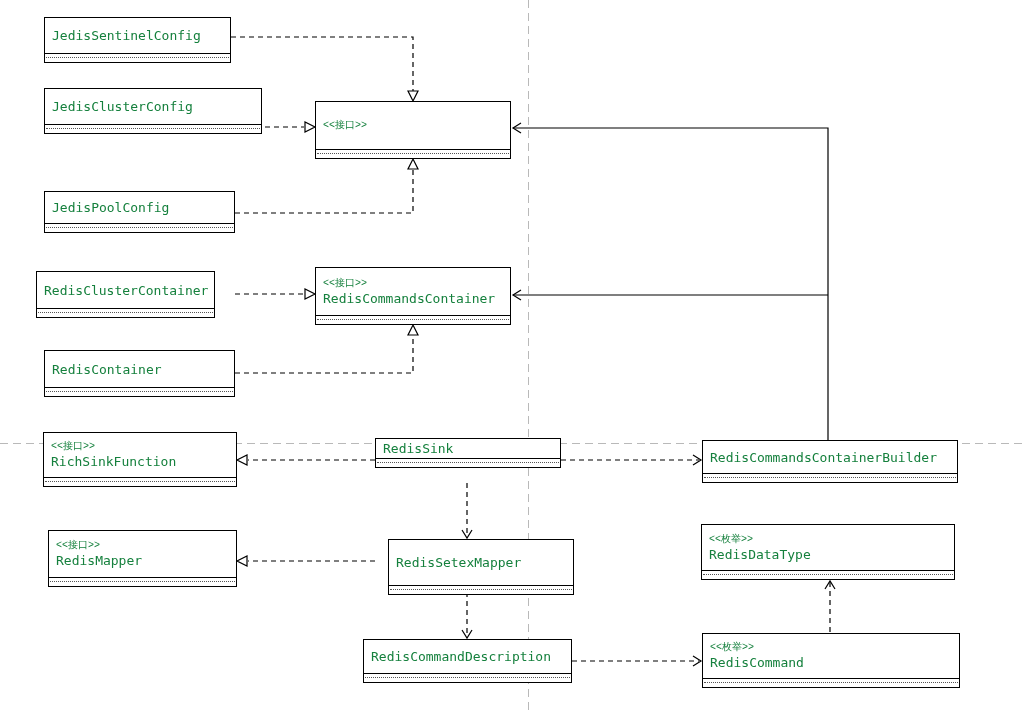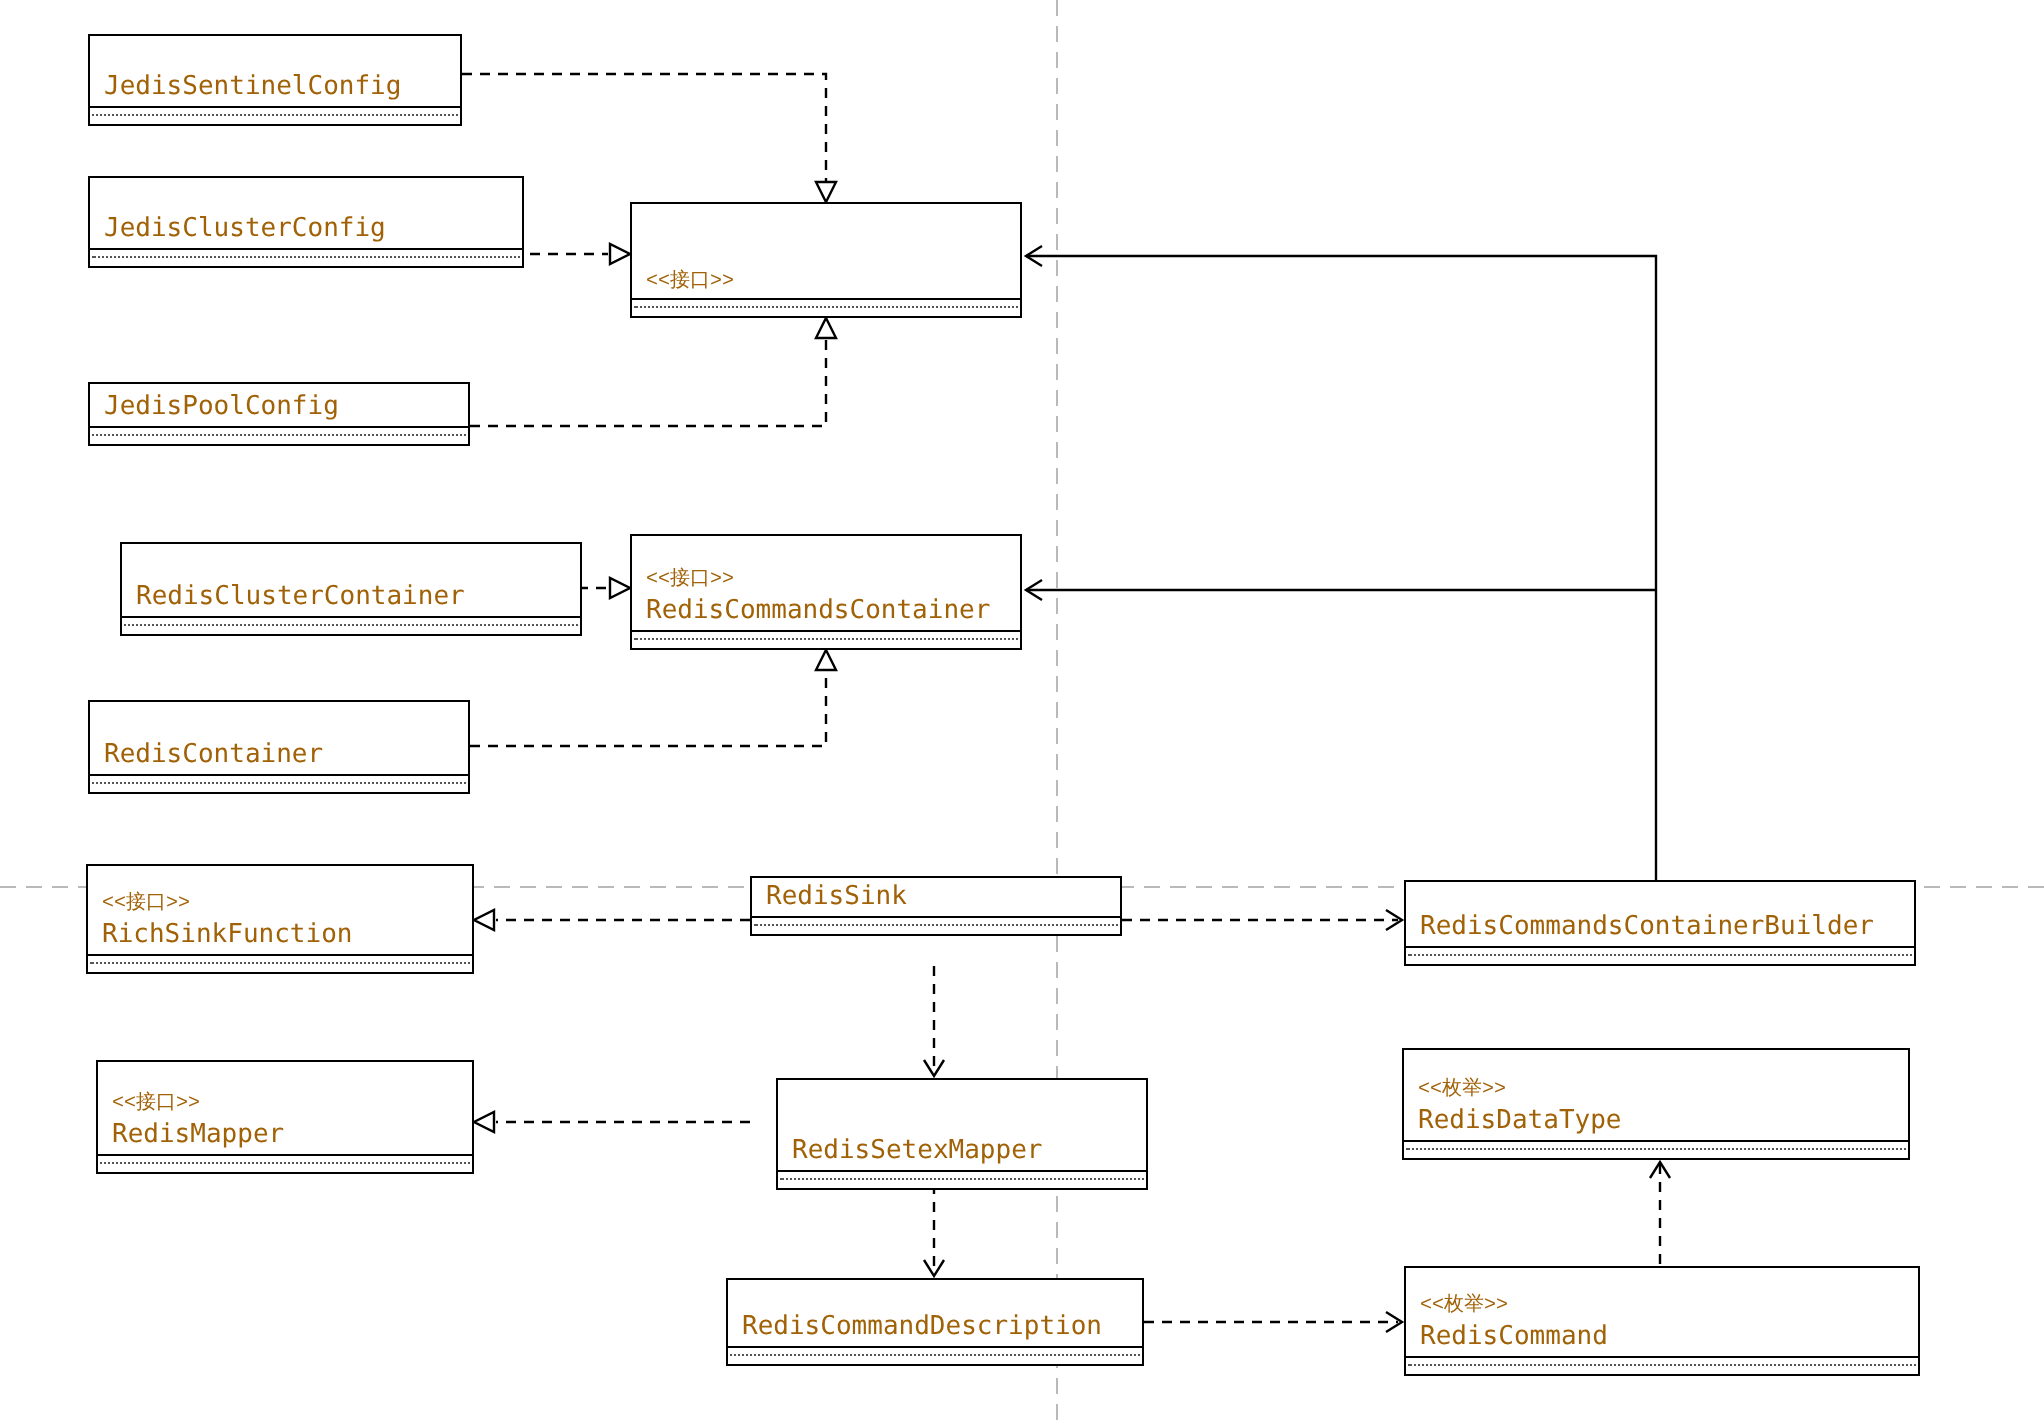--- a/index.html
+++ b/index.html
@@ -1,22 +1,22 @@
 <!DOCTYPE html>
 <html><head>
 <meta charset="utf-8">
 <style>
   html,body{margin:0;padding:0;background:#fff;}
   #stage{position:relative;width:1022px;height:713px;background:#ffffff;overflow:hidden;
          font-family:"DejaVu Sans Mono","Liberation Mono",monospace;}
   #wires{position:absolute;left:0;top:0;z-index:0;}
   .cls{position:absolute;background:#fff;border:1.5px solid #000;box-sizing:border-box;
        display:flex;flex-direction:column;z-index:2;}
-  .cls .title{flex:1;display:flex;flex-direction:column;justify-content:flex-end;
-       padding:1px 7px;border-bottom:1.2px solid #000;color:#a16207;white-space:nowrap;overflow:hidden;}
+  .cls .title{flex:1;display:flex;flex-direction:column;justify-content:center;
+       padding:1px 7px;border-bottom:1.2px solid #000;color:#15803d;white-space:nowrap;overflow:hidden;}
   .cls .stereo{font-size:10px;line-height:13px;letter-spacing:0;font-family:Liberation Mono, monospace;}
   .cls .name{font-size:13px;line-height:17px;}
   .cls .footer{height:8px;position:relative;background:#fff;}
   .cls .footer::after{content:"";position:absolute;left:1px;right:1px;top:3px;
        border-top:1px dotted #555;}
 </style>
 </head>
 <body>
 
 <div id="stage">
@@ -75,28 +75,28 @@
     <div class="footer"></div>
   </div>
 
   <div class="cls" style="left:44px;top:88px;width:218px;height:46px">
     <div class="title">
       <span class="name">JedisClusterConfig</span>
     </div>
     <div class="footer"></div>
   </div>
 
-  <div class="cls" style="left:44px;top:191px;width:191px;height:32px">
+  <div class="cls" style="left:44px;top:191px;width:191px;height:42px">
     <div class="title">
       <span class="name">JedisPoolConfig</span>
     </div>
     <div class="footer"></div>
   </div>
 
-  <div class="cls" style="left:60px;top:271px;width:231px;height:47px">
+  <div class="cls" style="left:36px;top:271px;width:179px;height:47px">
     <div class="title">
       <span class="name">RedisClusterContainer</span>
     </div>
     <div class="footer"></div>
   </div>
 
   <div class="cls" style="left:44px;top:350px;width:191px;height:47px">
     <div class="title">
       <span class="name">RedisContainer</span>
     </div>

